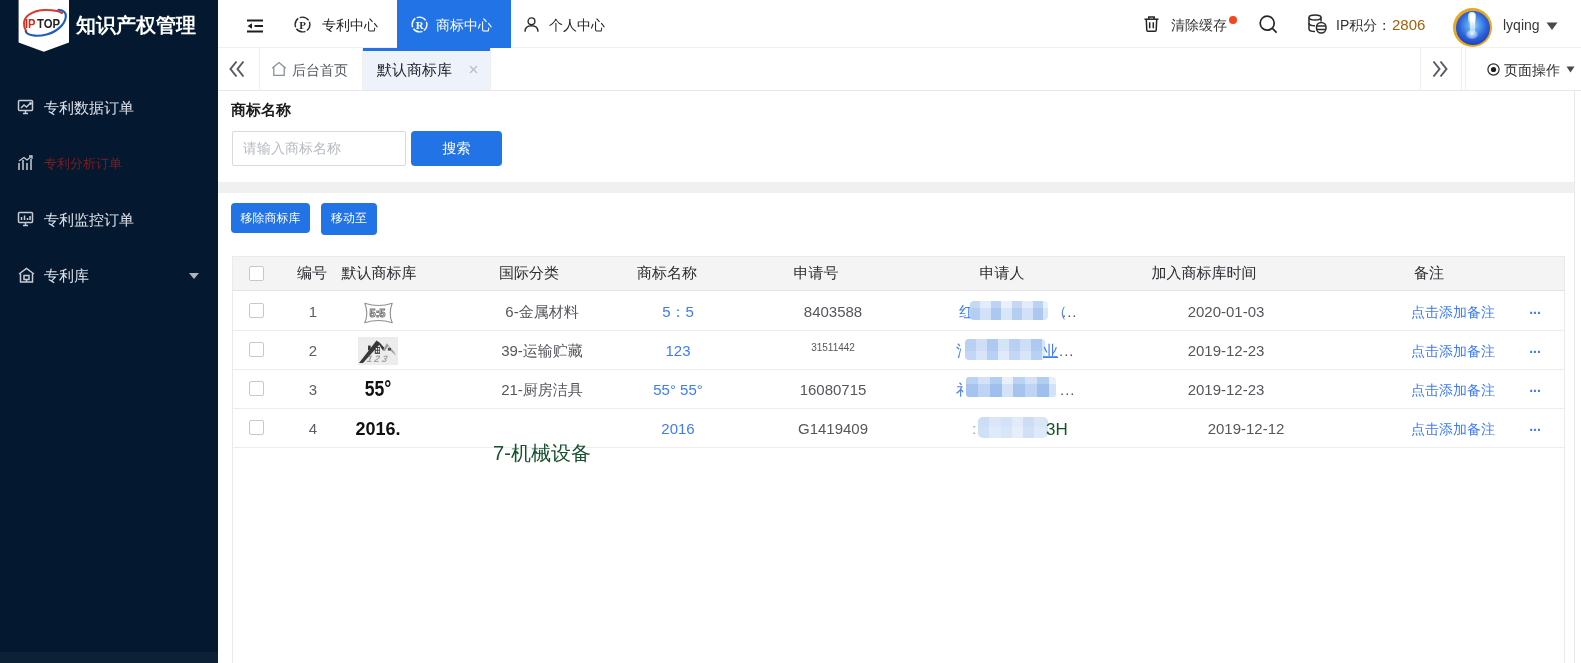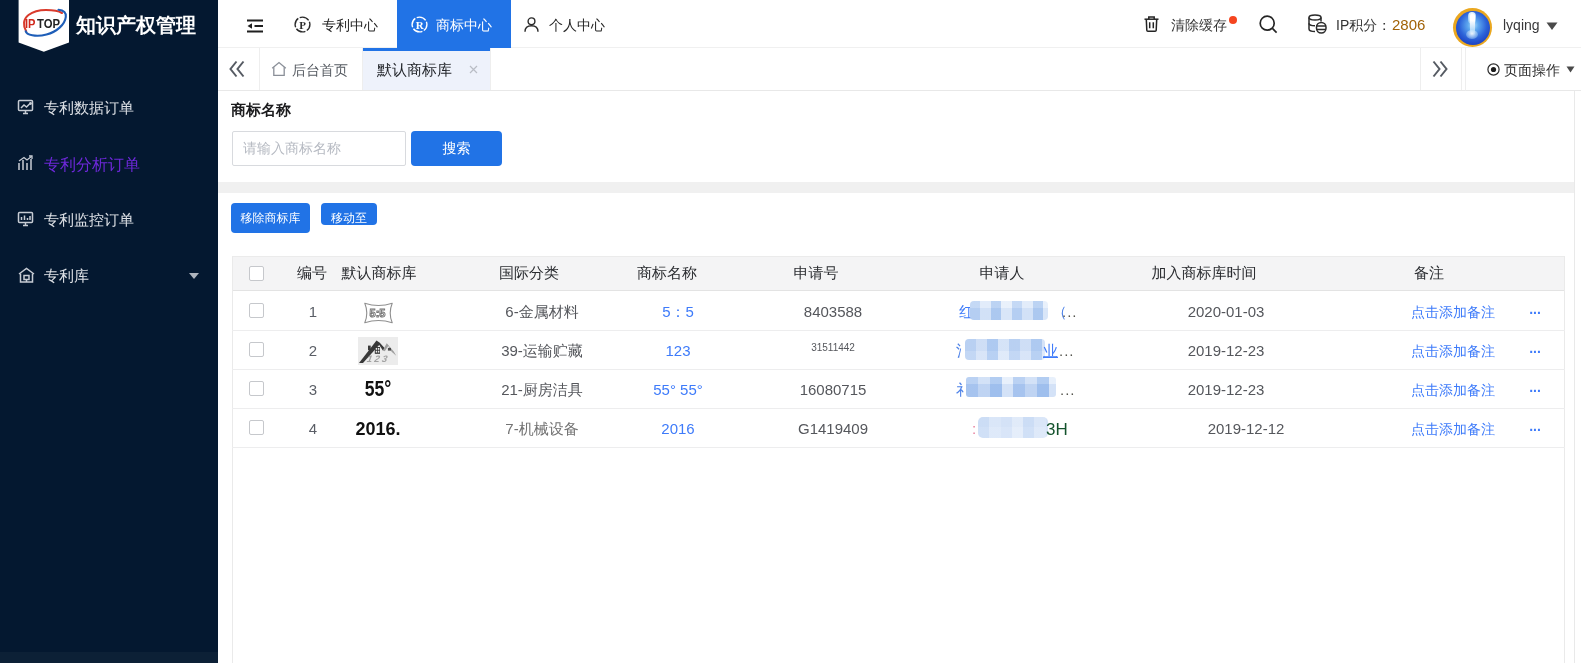--- a/index.html
+++ b/index.html
@@ -19,21 +19,21 @@
 <svg class="abs" style="left:18px;top:0;" width="52" height="54" viewBox="0 0 52 54">
   <polygon points="0.6,0 51,0 51,42.5 25.8,51.8 0.6,42.5" fill="#ffffff"></polygon>
   <path d="M8.2,31.3 C4.8,25.5 5.2,19 10.5,15 C16,10.8 22.5,10 28,10 C34,10 40.5,10.8 44,13" fill="none" stroke="#d93a2b" stroke-width="2.1" stroke-linecap="round"></path>
   <path d="M40.5,9.8 C46,10.3 48.3,12.8 47.8,16.8 C47,24.5 38.5,32 28.5,34.6 C17.5,37.4 8.5,34.8 7.7,31.3" fill="none" stroke="#1e5eb8" stroke-width="2.1" stroke-linecap="round"></path>
   <text x="7" y="28.3" font-size="13.5" font-weight="bold" font-family="Liberation Sans" fill="#d0281c" textLength="10.5" lengthAdjust="spacingAndGlyphs">IP</text>
   <text x="19" y="28.3" font-size="13.5" font-weight="bold" font-family="Liberation Sans" fill="#222" textLength="23" lengthAdjust="spacingAndGlyphs">TOP</text>
 </svg>
 <div class="abs" style="left:76px;top:12px;font-size:20px;font-weight:bold;color:#fff;letter-spacing:0px;">知识产权管理</div>
 
 <div class="abs" style="left:44px;top:99px;font-size:15px;color:#dde0e5;">专利数据订单</div>
-<div class="abs" style="left:44px;top:155px;font-size:16px;color:#6d28d9;">专利分析订单</div>
+<div class="abs" style="left:44px;top:155px;font-size:13px;color:#7f1d1d;">专利分析订单</div>
 <div class="abs" style="left:44px;top:211px;font-size:15px;color:#dde0e5;">专利监控订单</div>
 <div class="abs" style="left:44px;top:267px;font-size:15px;color:#dde0e5;">专利库</div>
 
 <svg class="abs" style="left:17px;top:98px;" width="19" height="19" viewBox="0 0 19 19" fill="none" stroke="#c7ccd4" stroke-width="1.5">
   <rect x="1.5" y="2.5" width="14" height="10" rx="1"></rect>
   <path d="M4 10 L7 7 L9.5 9 L13 5.5"></path>
     <circle cx="13.5" cy="5.5" r="1.4" fill="#c7ccd4" stroke="none"></circle>
   <path d="M6 15.5 H11 M8.5 12.5 V15.5"></path>
 </svg>
 <svg class="abs" style="left:17px;top:154px;" width="19" height="19" viewBox="0 0 19 19" fill="none" stroke="#c7ccd4" stroke-width="1.5">
@@ -154,21 +154,21 @@
     <polygon points="0.5,0.5 8.5,0.5 4.5,6.5" fill="#4a4a4a"></polygon>
   </svg>
 
 <div class="abs" style="left:231px;top:101px;font-size:15px;font-weight:bold;color:#1c1c1e;">商标名称</div>
 <div class="abs" style="left:232px;top:131px;width:174px;height:35px;border:1px solid #d8dade;border-radius:2px;background:#fff;"></div>
 <div class="abs" style="left:243px;top:140px;font-size:14px;color:#b6bac2;">请输入商标名称</div>
 <div class="abs blue" style="left:411px;top:131px;width:91px;height:35px;border-radius:4px;color:#fff;font-size:14px;text-align:center;line-height:35px;">搜索</div>
 <div class="abs" style="left:218px;top:182px;width:1356px;height:11px;background:#f0f0f0;"></div>
 <div class="abs" style="left:1574px;top:91px;width:7px;height:572px;background:#ffffff;border-left:1px solid #e9e9e9;"></div>
 <div class="abs blue" style="left:231px;top:203px;width:79px;height:30px;border-radius:4px;color:#fff;font-size:12px;text-align:center;line-height:30px;">移除商标库</div>
-<div class="abs blue" style="left:321px;top:203px;width:56px;height:22px;border-radius:4px;color:#fff;font-size:12px;text-align:center;line-height:30px;">移动至</div>
+<div class="abs blue" style="left:321px;top:203px;width:56px;height:32px;border-radius:4px;color:#fff;font-size:12px;text-align:center;line-height:30px;">移动至</div>
 
 <div class="abs" style="left:232px;top:256px;width:1333px;height:35px;background:#f4f4f5;border-top:1px solid #ebebeb;border-bottom:1px solid #e3e3e3;"></div>
 <div class="abs" style="left:232px;top:256px;width:1px;height:407px;background:#eaeaea;"></div>
 <div class="abs" style="left:1564px;top:256px;width:1px;height:407px;background:#eaeaea;"></div>
 
 <div class="abs" style="left:232px;top:330px;width:1333px;height:1px;background:#ededee;"></div>
 <div class="abs" style="left:232px;top:369px;width:1333px;height:1px;background:#ededee;"></div>
 <div class="abs" style="left:232px;top:408px;width:1333px;height:1px;background:#ededee;"></div>
 <div class="abs" style="left:232px;top:447px;width:1333px;height:1px;background:#ededee;"></div>
 
@@ -236,21 +236,21 @@
 <div class="abs" style="left:956px;top:381px;font-size:15px;color:#4d82e8;">礻</div>
 <div class="abs" style="left:966px;top:377px;width:90px;height:20px;border-radius:3px;background:repeating-linear-gradient(90deg, rgba(158,191,238,0.65) 0 12px, rgba(196,216,244,0.65) 12px 24px, rgba(146,184,236,0.65) 24px 36px, rgba(228,238,251,0.65) 36px 47px),linear-gradient(180deg,#eff4fc 0 33%,#b6ccf0 33% 100%);"></div>
 <div class="abs" style="left:1060px;top:381px;font-size:15px;color:#55554e;letter-spacing:1px;">...</div>
 <div class="abs ctr" style="left:1226px;top:381px;font-size:15px;color:#55575c;">2019-12-23</div>
 <div class="abs ctr lnk" style="left:1453px;top:382px;font-size:14px;">点击添加备注</div>
 <div class="abs ctr lnk" style="left:1535px;top:379px;font-size:14px;font-weight:bold;">...</div>
 
 <div class="abs" style="left:249px;top:420px;width:15px;height:15px;border:1px solid #c6c8cc;border-radius:2px;background:#fff;"></div>
 <div class="abs ctr" style="left:313px;top:420px;font-size:15px;color:#5a5e66;">4</div>
 <div class="abs ctr" style="left:378px;top:419px;font-size:18px;font-weight:bold;color:#111;">2016.</div>
-<div class="abs ctr" style="left:542px;top:420px;font-size:15px;color:#737373;">7-机械设备</div>
+<div class="abs ctr" style="left:542px;top:440px;font-size:20px;color:#14532d;">7-机械设备</div>
 <div class="abs ctr lnk" style="left:678px;top:420px;font-size:15px;">2016</div>
 <div class="abs ctr" style="left:833px;top:420px;font-size:15px;color:#55575c;">G1419409</div>
 <div class="abs" style="left:972px;top:420px;font-size:15px;color:#e87f9d;">:</div>
 <div class="abs" style="left:978px;top:417px;width:70px;height:21px;border-radius:5px;background:repeating-linear-gradient(90deg, rgba(188,211,243,0.55) 0 11px, rgba(214,228,248,0.55) 11px 23px, rgba(203,220,246,0.55) 23px 34px, rgba(226,236,250,0.55) 34px 45px),linear-gradient(180deg,#dfe9f8 0 50%,#e9f0fb 50% 100%);"></div>
 <div class="abs" style="left:1046px;top:420px;font-size:17px;color:#14532d;">3H</div>
 <div class="abs ctr" style="left:1226px;top:420px;font-size:15px;color:#55575c;margin-left:20px;">2019-12-12</div>
 <div class="abs ctr lnk" style="left:1453px;top:421px;font-size:14px;">点击添加备注</div>
 <div class="abs ctr lnk" style="left:1535px;top:418px;font-size:14px;font-weight:bold;">...</div>
 
 </body></html>

